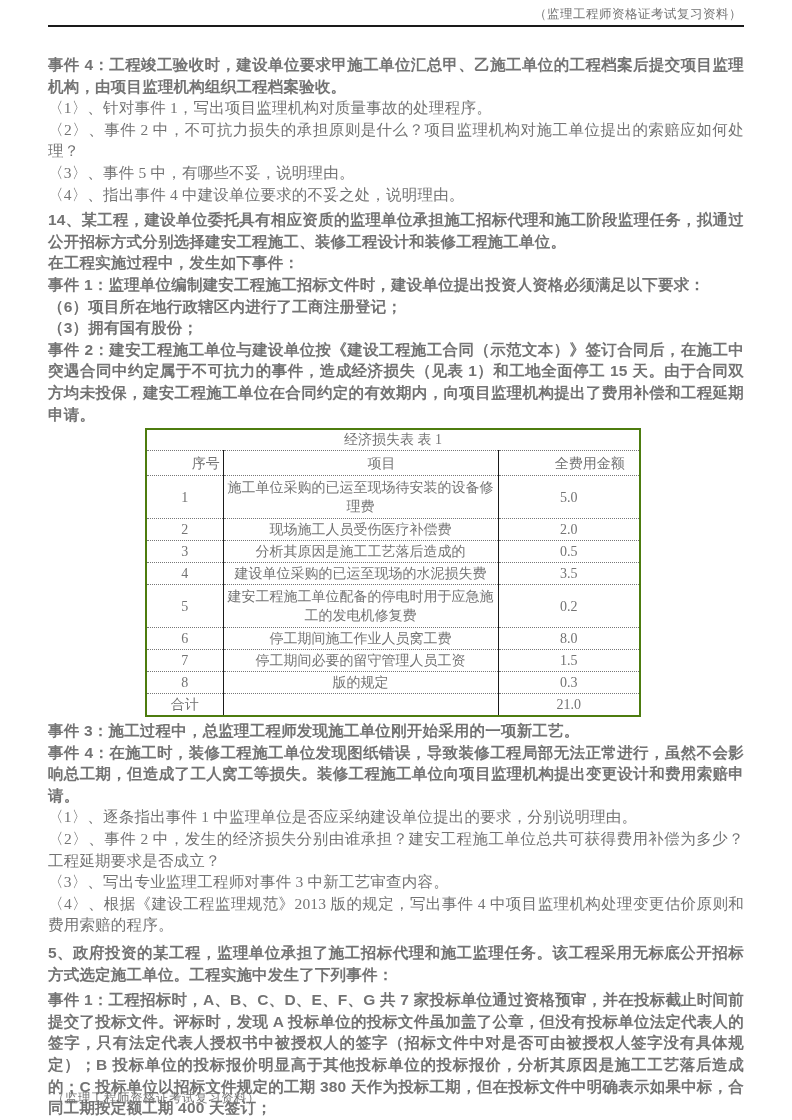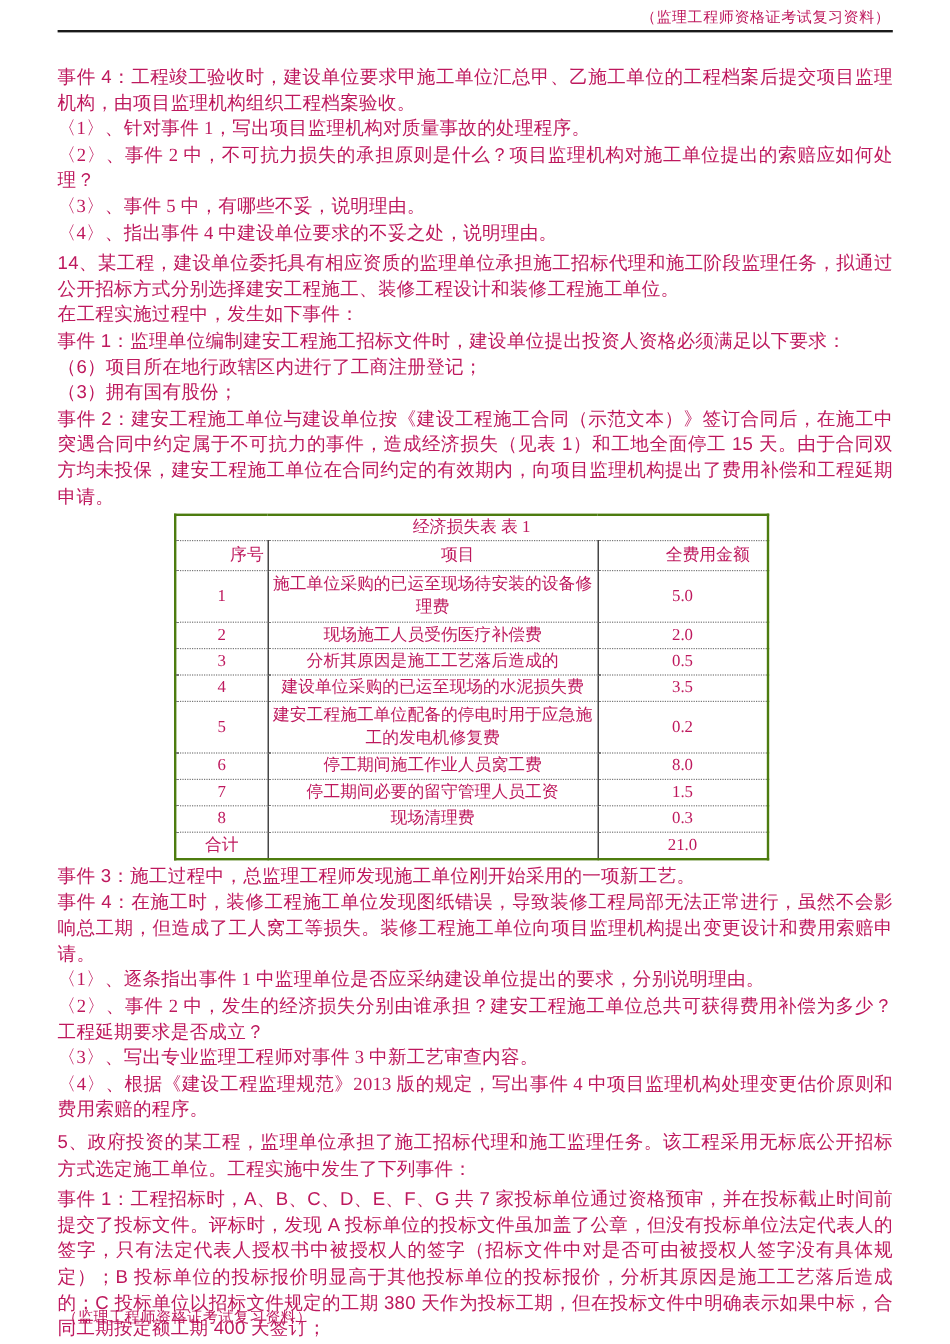--- a/index.html
+++ b/index.html
@@ -2,21 +2,21 @@
 <html><head>
 <meta charset="utf-8">
 <style>
   html,body{margin:0;padding:0;background:#e8e8e8;}
   .page{
     position:relative;
     width:792px;height:1120px;
     background:#ffffff;
     margin:0 auto;
     font-family:"Liberation Serif", serif;
-    color:#be185d;
+    color:#737373;
     overflow:hidden;
   }
   .header{
     position:absolute;top:6px;left:48px;right:50px;
     text-align:right;
     font-size:12.5px;
     letter-spacing:0.5px;
   }
   .header-rule{
     position:absolute;top:25px;left:48px;right:48px;
@@ -27,21 +27,21 @@
   }
   .content p{
     margin:0;
     font-size:15.5px;
     line-height:21.6px;
     text-align:justify;
     letter-spacing:0.2px;
   }
   .b{
     font-family:"Liberation Sans", sans-serif;
-    font-weight:400;
+    font-weight:700;
   }
   .mt4{margin-top:4px !important;}
   .mt6{margin-top:6px !important;}
   
   .loss-table-wrap{
     margin:3px 0 3px 97px;
   }
   table.loss{
     border-collapse:collapse;
     width:494px;
@@ -142,21 +142,21 @@
             <td>停工期间施工作业人员窝工费</td>
             <td>8.0</td>
           </tr>
           <tr class="r1">
             <td>7</td>
             <td>停工期间必要的留守管理人员工资</td>
             <td>1.5</td>
           </tr>
           <tr class="r1">
             <td>8</td>
-            <td>现场清理费</td>
+            <td>版的规定</td>
             <td>0.3</td>
           </tr>
           <tr class="r1">
             <td>合计</td>
             <td></td>
             <td>21.0</td>
           </tr>
         </tbody>
       </table>
     </div>

